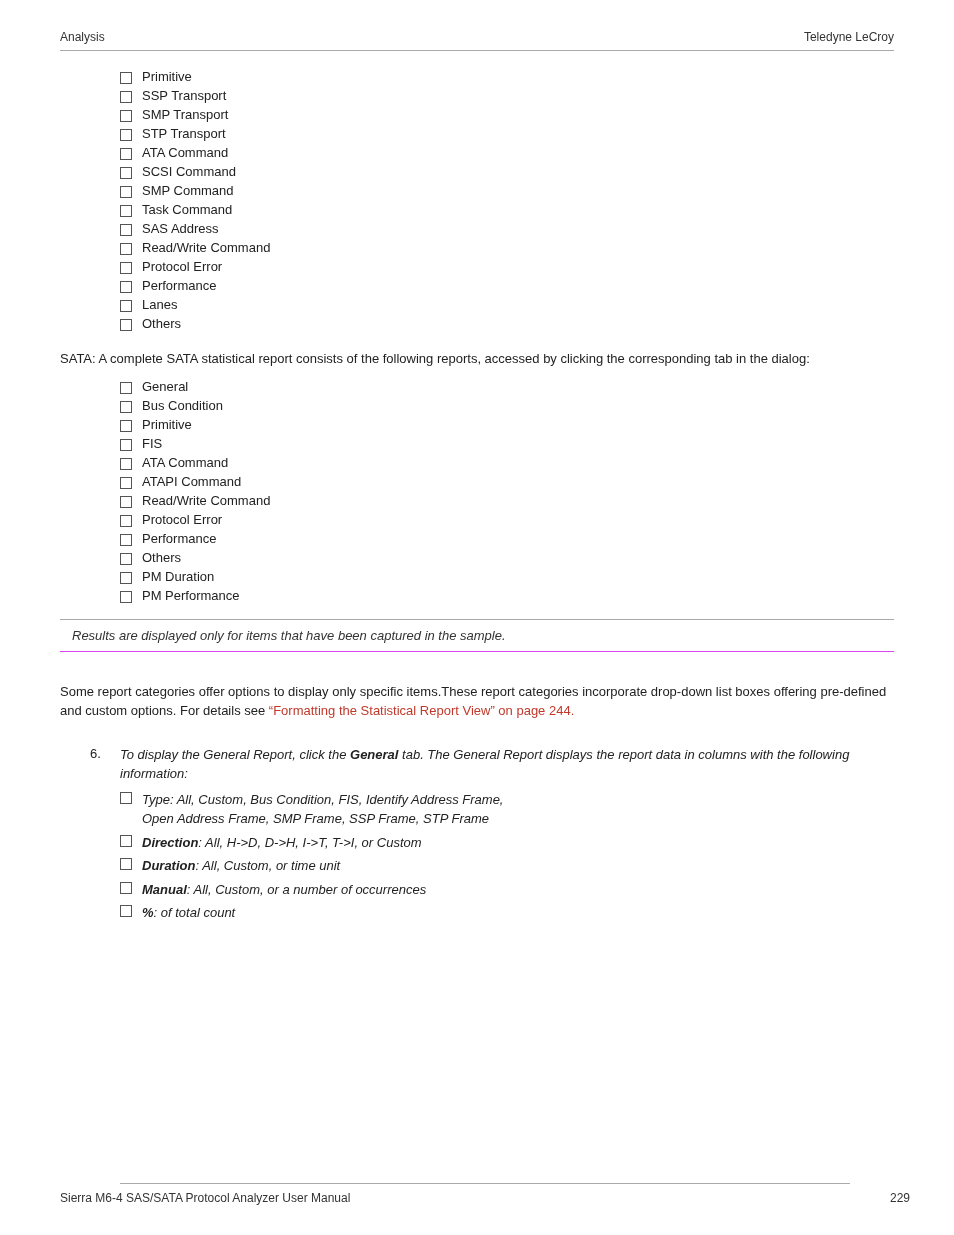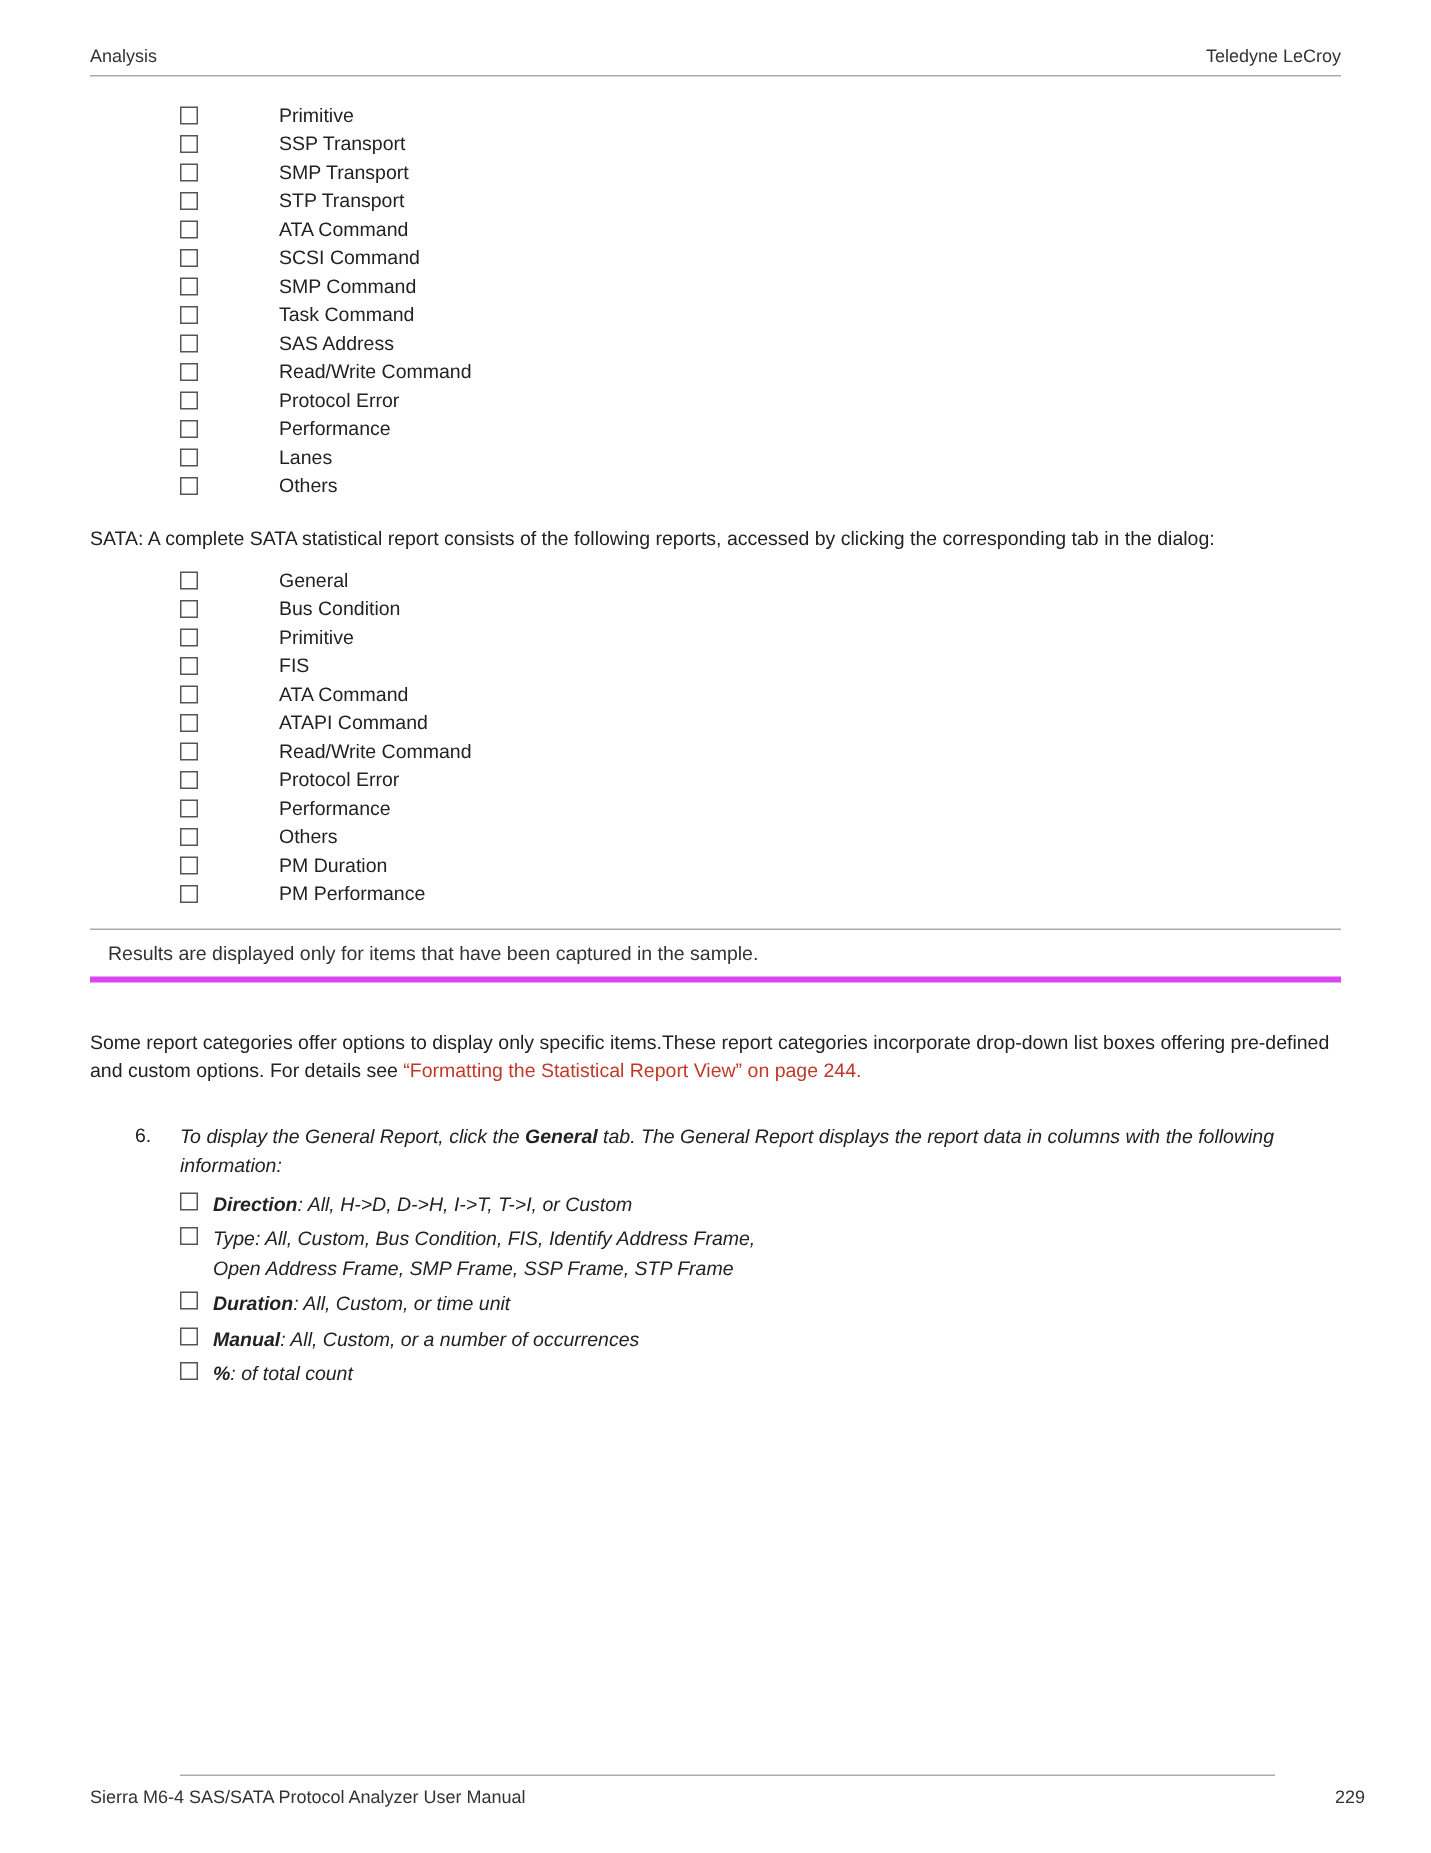--- a/index.html
+++ b/index.html
@@ -46,24 +46,23 @@
       border-top: 1px solid #aaa;
       margin-bottom: 6px;
     }
     .bullet-list {
       list-style: none;
       margin: 0 0 10px 0;
       padding: 0;
     }
     .bullet-list li {
       display: flex;
-      align-items: center;
+      align-items: flex-end;
       margin-bottom: 4px;
       padding-left: 60px;
-      gap: 44px;
     }
     .bullet-list li .checkbox {
       display: inline-block;
       width: 12px;
       height: 12px;
       border: 1.5px solid #555;
       margin-right: 10px;
       margin-top: 1px;
       flex-shrink: 0;
       background: #fff;
@@ -71,25 +70,26 @@
     .section-title {
       font-weight: normal;
       display: inline;
     }
     .para {
       margin-bottom: 10px;
       line-height: 1.5;
     }
     .note-box {
       border-top: 1px solid #aaa;
-      border-bottom: 4px solid #d946ef;
+      border-bottom: 1px solid #d946ef;
       padding: 8px 12px;
       margin: 16px 0;
       font-size: 13px;
       color: #333;
+      font-style: italic;
     }
     .link-text {
       color: #c0392b;
       text-decoration: none;
     }
     .numbered-item {
       display: flex;
       align-items: flex-start;
       margin-bottom: 10px;
       padding-left: 30px;
@@ -276,25 +276,25 @@
     <div class="numbered-item">
       <span class="num">6.</span>
       <div class="content">
         <p>
           <span>To display the General Report, click the </span><strong>General</strong><span> tab. The General Report displays the report data in columns with the following information:</span>
         </p>
         <ul class="sub-bullet-list">
 
         <li>
               <span class="checkbox"></span>
+              <span>Type: All, Custom, Bus Condition, FIS, Identify Address Frame,<br>Open Address Frame, SMP Frame, SSP Frame, STP Frame</span>
+            </li>
+            <li>
+              <span class="checkbox"></span>
               <span><strong>Direction</strong>: All, H-&gt;D, D-&gt;H, I-&gt;T, T-&gt;I, or Custom</span>
-            </li>
-            <li>
-              <span class="checkbox"></span>
-              <span>Type: All, Custom, Bus Condition, FIS, Identify Address Frame,<br>Open Address Frame, SMP Frame, SSP Frame, STP Frame</span>
             </li>
             <li>
               <span class="checkbox"></span>
               <span><strong>Duration</strong>: All, Custom, or time unit</span>
             </li>
             <li>
               <span class="checkbox"></span>
               <span><strong>Manual</strong>: All, Custom, or a number of occurrences</span>
             </li>
             <li>

